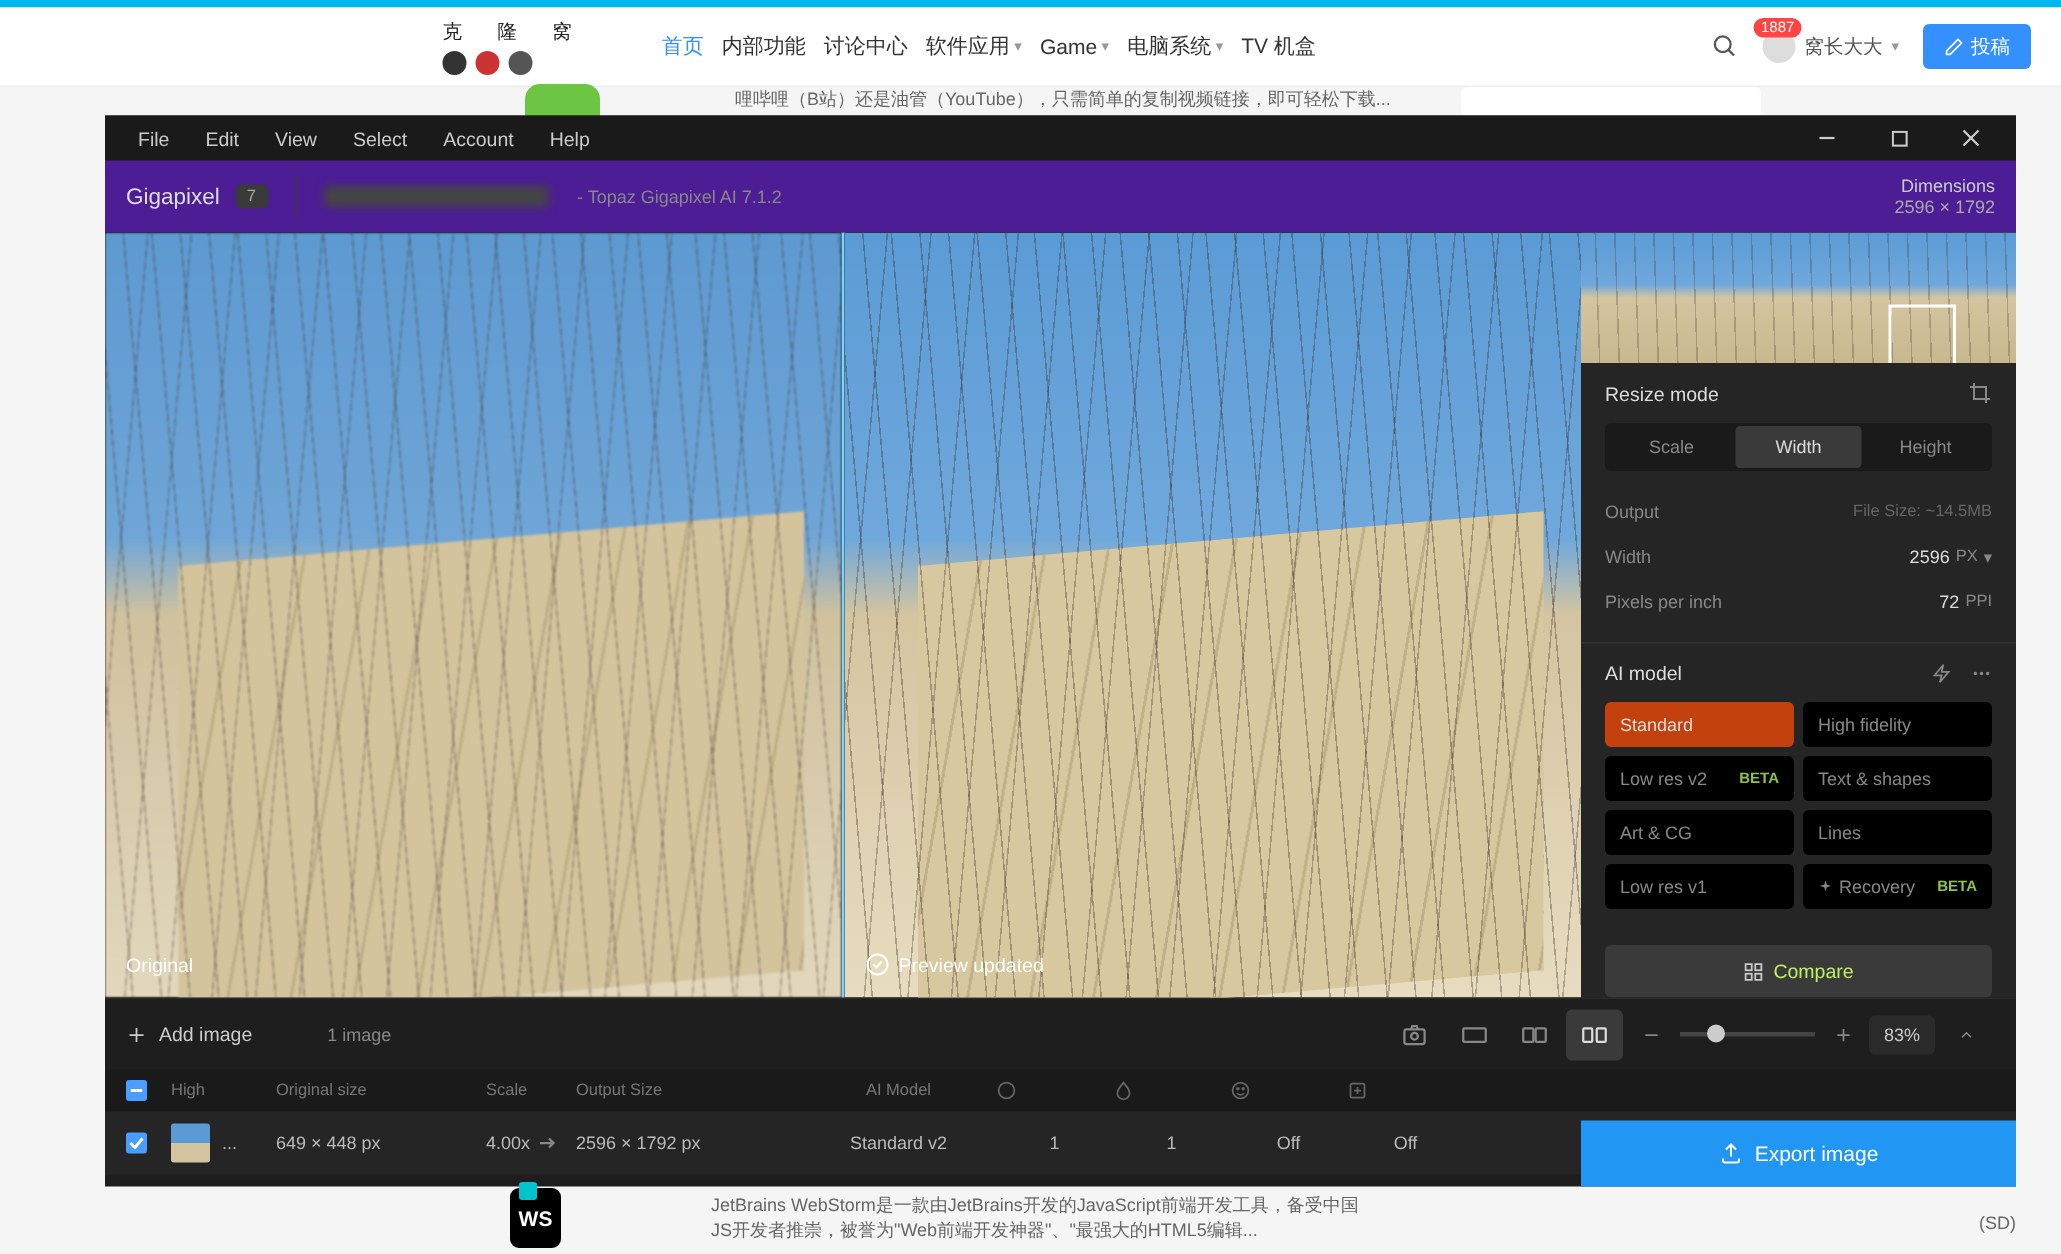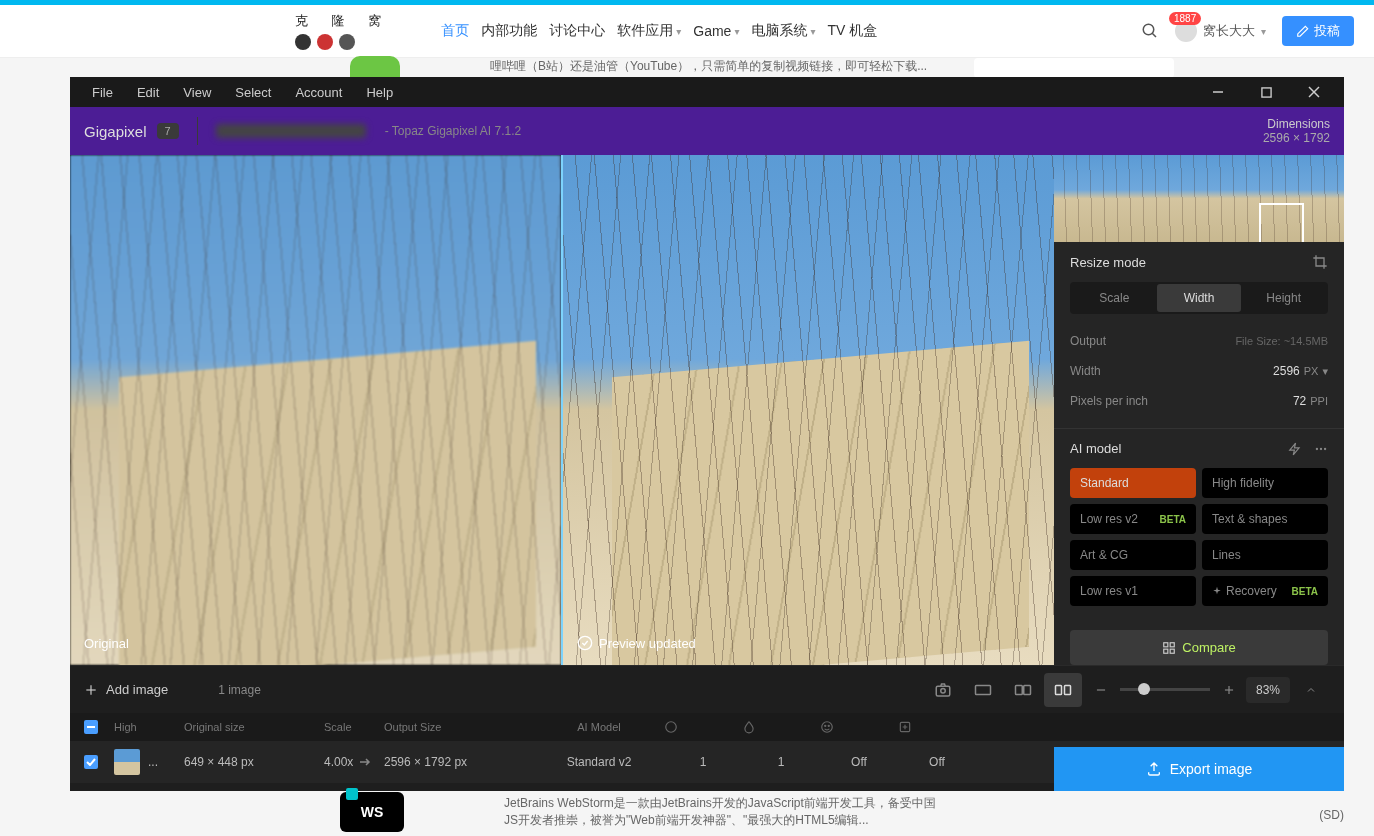--- a/index.html
+++ b/index.html
@@ -110,21 +110,21 @@
 
 .table-row { height: 42px; background: #252525; display: flex; align-items: center; padding: 0 14px; font-size: 12px; color: #bbb; }
 .checkbox { width: 14px; height: 14px; background: #4a9eff; border-radius: 2px; display: flex; align-items: center; justify-content: center; }
 .check-partial { width: 14px; height: 14px; background: #4a9eff; border-radius: 2px; display: flex; align-items: center; justify-content: center; }
 .thumb { width: 26px; height: 26px; background: linear-gradient(180deg, #5b9bd5 50%, #d4c5a0 50%); border-radius: 2px; margin-right: 8px; }
 .trash { cursor: pointer; margin-left: auto; margin-right: 20px; }
 
 .export-btn { position: absolute; bottom: 0; right: 0; width: 290px; height: 44px; background: #2196f3; color: #fff; display: flex; align-items: center; justify-content: center; gap: 8px; font-size: 14px; cursor: pointer; }
 
 .footer-content { position: absolute; bottom: 4px; left: 340px; right: 170px; font-size: 12px; color: #666; display: flex; align-items: center; }
-.ws-icon { width: 64px; height: 40px; background: #000; color: #fff; display: flex; align-items: center; justify-content: center; font-weight: bold; font-size: 14px; border-radius: 6px; margin-right: 100px; position: relative; }
+.ws-icon { width: 34px; height: 40px; background: #000; color: #fff; display: flex; align-items: center; justify-content: center; font-weight: bold; font-size: 14px; border-radius: 6px; margin-right: 100px; position: relative; }
 .ws-icon::before { content: ''; position: absolute; top: -4px; left: 6px; width: 12px; height: 12px; background: #00c4cc; border-radius: 2px; }
 .footer-side { position: absolute; right: 30px; bottom: 14px; font-size: 12px; color: #666; }
 
 svg { display: block; }
 </style>
 </head>
 <body>
 
 <div class="site-topbar"></div>
 <div class="site-header">

